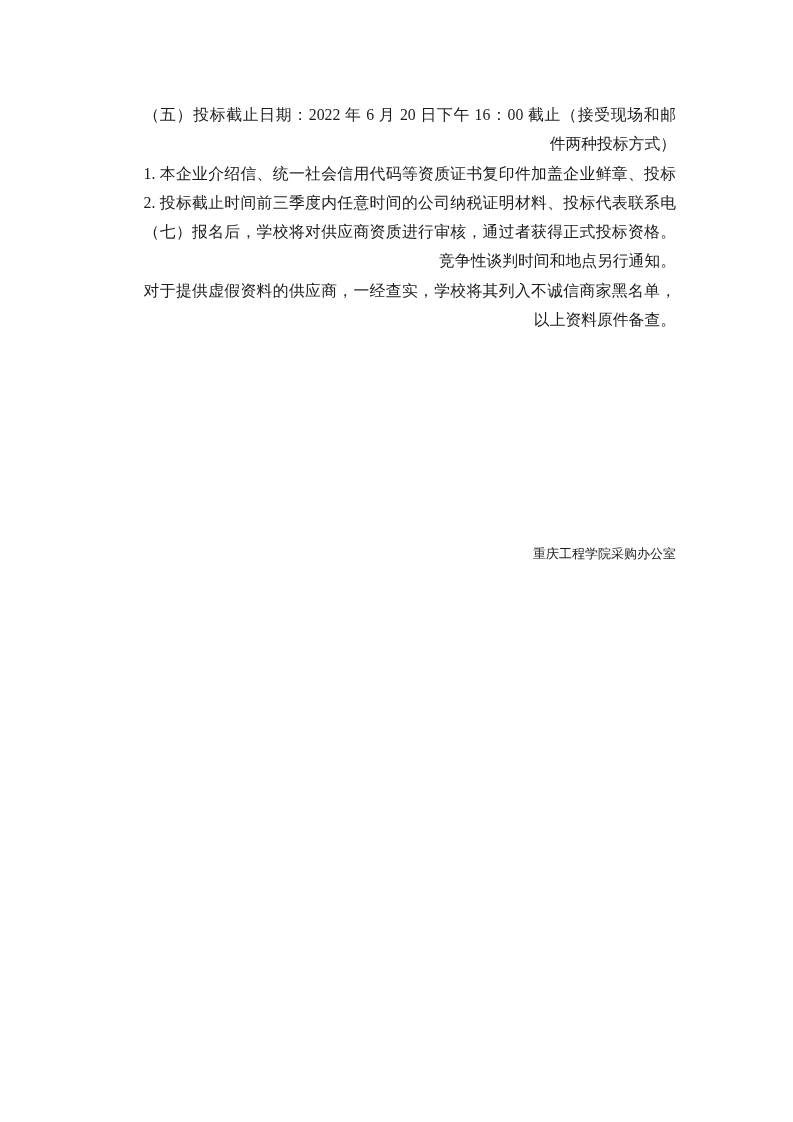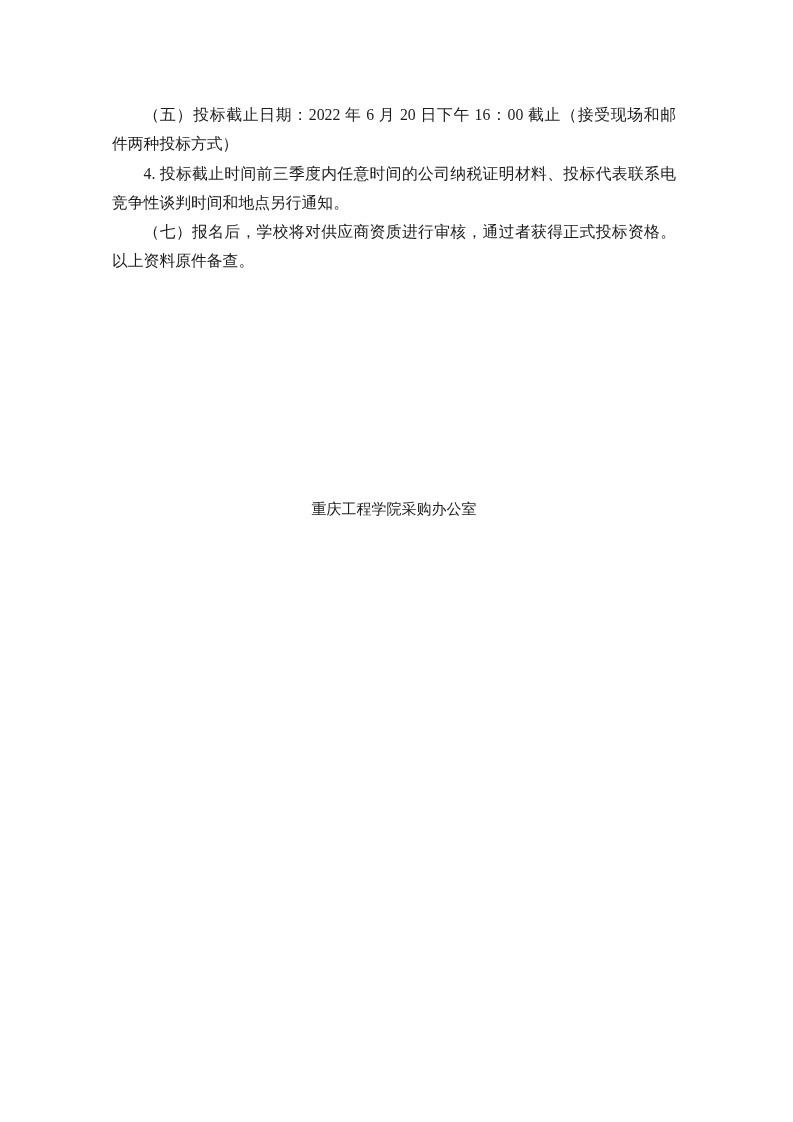--- a/index.html
+++ b/index.html
@@ -20,54 +20,56 @@
     position: absolute;
     left: 112px;
     top: 100px;
     width: 564px;
     font-size: 15.8px;
   }
   .line {
     height: 29.3px;
     line-height: 29.3px;
     white-space: nowrap;
-    text-align: left;
+    text-align: right;
   }
   .line.indent {
     text-indent: 2em;
   }
   .line.fill {
     white-space: normal;
     text-align: justify;
     text-align-last: justify;
   }
   .signature {
     position: absolute;
-    top: 493px;
+    top: 538px;
     right: 117px;
     width: 564px;
-    text-align: center;
-    font-size: 15px;
+    text-align: right;
+    font-size: 13px;
   }
   .sig-line {
     height: 32px;
     line-height: 32px;
   }
   .sig-date {
     padding-right: 9px;
   }
 </style>
 </head>
 <body>
 
 <div class="page">
   <div class="doc-body">
       <div class="line indent fill">（五）投标截止日期：2022 年 6 月 20 日下午 16：00 截止（接受现场和邮</div>
       <div class="line">件两种投标方式）</div>
-      <div class="line indent fill">4. 投标截止时间前三季度内任意时间的公司纳税证明材料、投标代表联系电</div>
+      <div class="line indent fill">1. 本企业介绍信、统一社会信用代码等资质证书复印件加盖企业鲜章、投标</div>
+      <div class="line indent fill">2. 投标截止时间前三季度内任意时间的公司纳税证明材料、投标代表联系电</div>
+      <div class="line indent fill">（七）报名后，学校将对供应商资质进行审核，通过者获得正式投标资格。</div>
       <div class="line">竞争性谈判时间和地点另行通知。</div>
-      <div class="line indent fill">（七）报名后，学校将对供应商资质进行审核，通过者获得正式投标资格。</div>
+      <div class="line indent fill">对于提供虚假资料的供应商，一经查实，学校将其列入不诚信商家黑名单，</div>
       <div class="line">以上资料原件备查。</div>
     </div>
   <div class="signature">
     <div class="sig-line sig-org">重庆工程学院采购办公室</div>
   </div>
 </div>
 
 </body></html>

